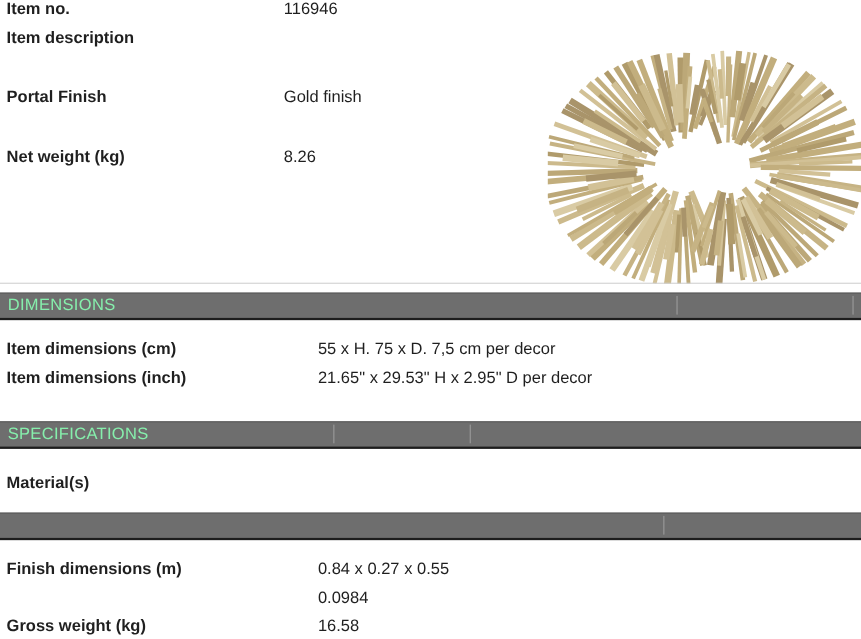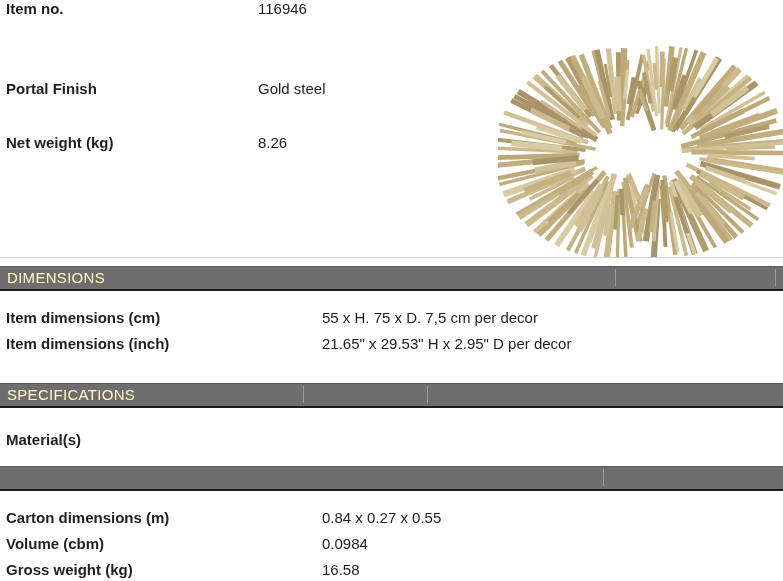--- a/index.html
+++ b/index.html
@@ -5,42 +5,43 @@
   html,body{margin:0;padding:0;}
   body{
     width:783px;height:581px;position:relative;overflow:hidden;
     background:#ffffff;color:#1f1f1f;
     font-family:"Liberation Sans", sans-serif;font-size:15px;
   }
   .frow{position:absolute;left:0;width:783px;height:22px;line-height:22px;white-space:nowrap;}
   .frow .label{position:absolute;left:6px;font-weight:bold;}
   .frow .value{position:absolute;}
   .vtop{left:258px;}
-  .vlow{left:322px;}
+  .vlow{left:289px;}
   .bar{
     position:absolute;left:0;width:783px;height:25px;box-sizing:border-box;
     background:#6e6e6e;border-bottom:2px solid #1d1d1d;border-top:1px solid #5a5a5a;
-    color:#fef9c3;line-height:22px;padding-left:7px;font-size:15px;letter-spacing:0.3px;
+    color:#86efac;line-height:22px;padding-left:7px;font-size:15px;letter-spacing:0.3px;
   }
   .bar .bd{position:absolute;top:2px;bottom:3px;width:1px;background:#9b9b9b;}
   .hairline{position:absolute;left:0;width:783px;height:1px;background:#d2d2d2;}
   #product-svg{position:absolute;left:498px;top:44px;}
 </style>
 </head>
 <body>
 
 <div class="frow" style="top:-2px">
   <span class="label">Item no.</span>
   <span class="value vtop">116946</span>
 </div>
 <div class="frow" style="top:24px">
+  <span class="label">Item description</span>
 </div>
 <div class="frow" style="top:78px">
   <span class="label">Portal Finish</span>
-  <span class="value vtop">Gold steel</span>
+  <span class="value vtop">Gold finish</span>
 </div>
 <div class="frow" style="top:132px">
   <span class="label">Net weight (kg)</span>
   <span class="value vtop">8.26</span>
 </div>
 
 <svg id="product-svg" width="285" height="214" viewBox="0 0 285 214">
     <rect x="21.7" y="-2.7" width="49.6" height="5.4" fill="#ccba8c" transform="translate(122 110) rotate(67.6)"></rect>
     <rect x="33.1" y="-2.4" width="50.1" height="4.9" fill="#d9cba4" transform="translate(122 110) rotate(74.0)"></rect>
     <rect x="24.4" y="-2.4" width="64.9" height="4.8" fill="#bca878" transform="translate(122 110) rotate(77.8)"></rect>
@@ -224,23 +225,22 @@
   <i class="bd" style="left:427px"></i>
 </div>
 <div class="frow" style="top:429px">
   <span class="label">Material(s)</span>
 </div>
 
 <div class="bar" style="top:466px">
   <i class="bd" style="left:603px"></i>
 </div>
 <div class="frow" style="top:507px">
-  <span class="label">Carton dimensions (m)</span>
+  <span class="label">Finish dimensions (m)</span>
   <span class="value vlow">0.84 x 0.27 x 0.55</span>
 </div>
 <div class="frow" style="top:533px">
-  <span class="label">Volume (cbm)</span>
   <span class="value vlow">0.0984</span>
 </div>
 <div class="frow" style="top:559px">
   <span class="label">Gross weight (kg)</span>
   <span class="value vlow">16.58</span>
 </div>
 
 </body></html>

